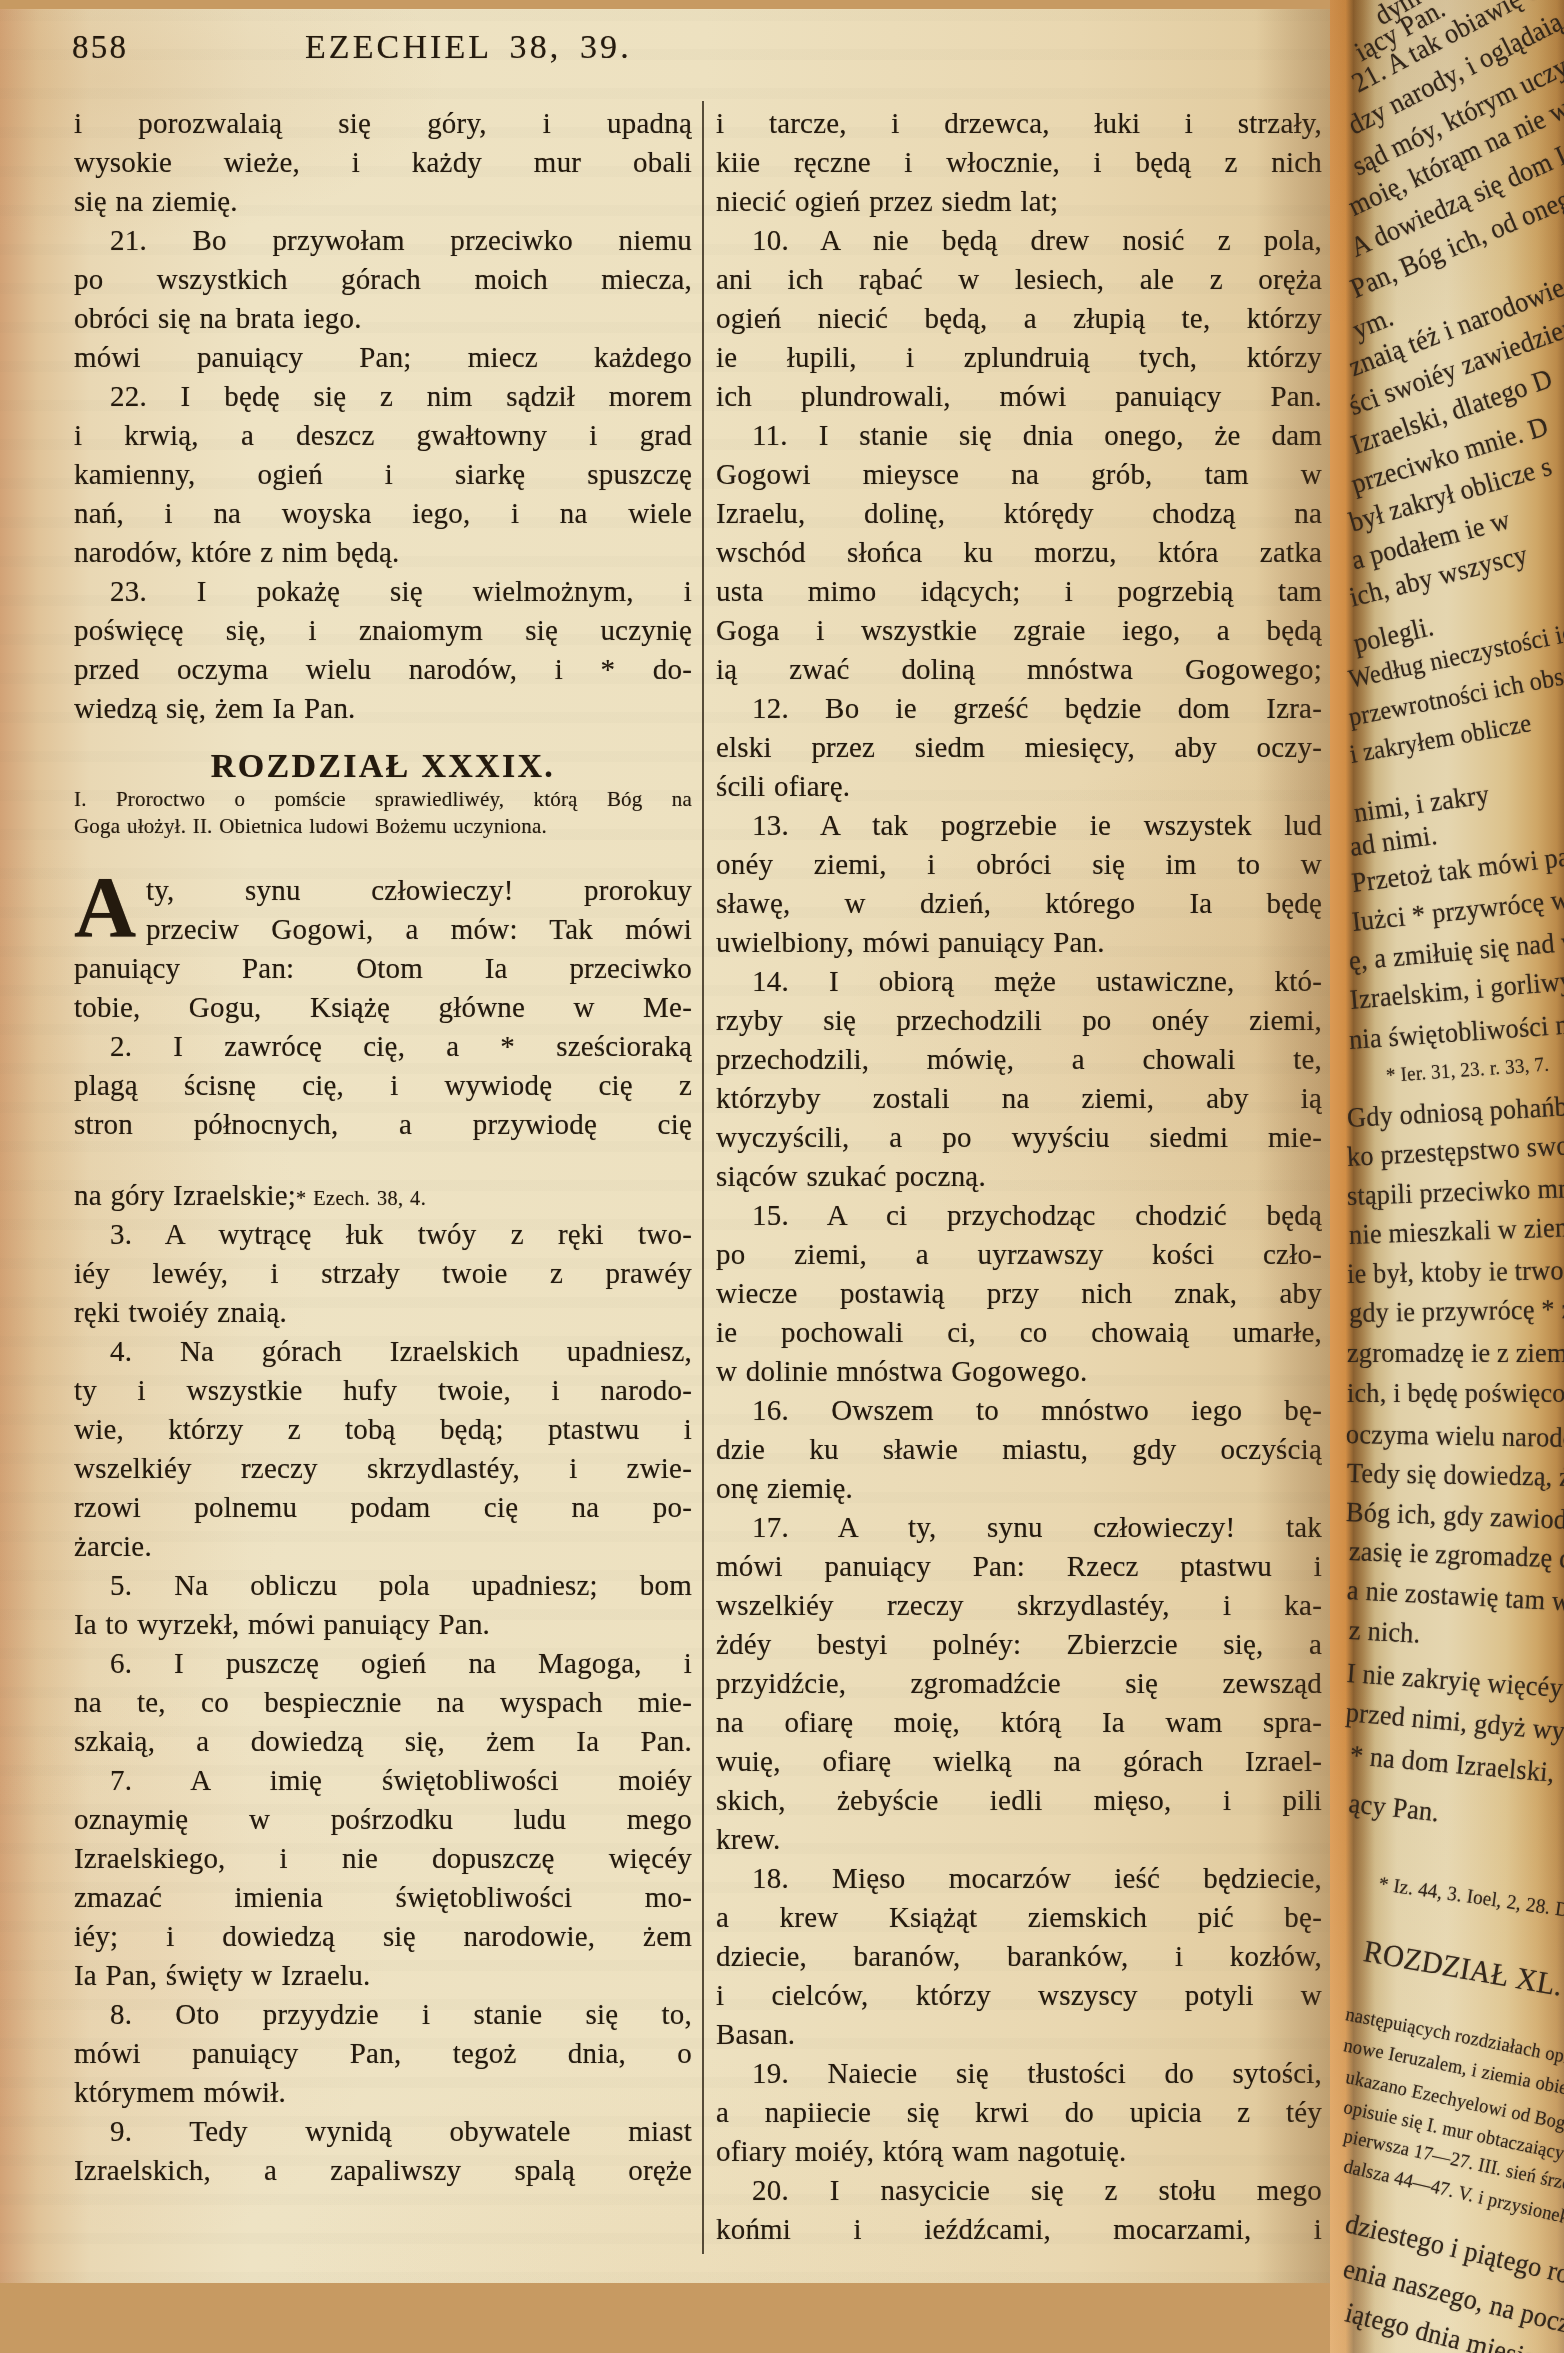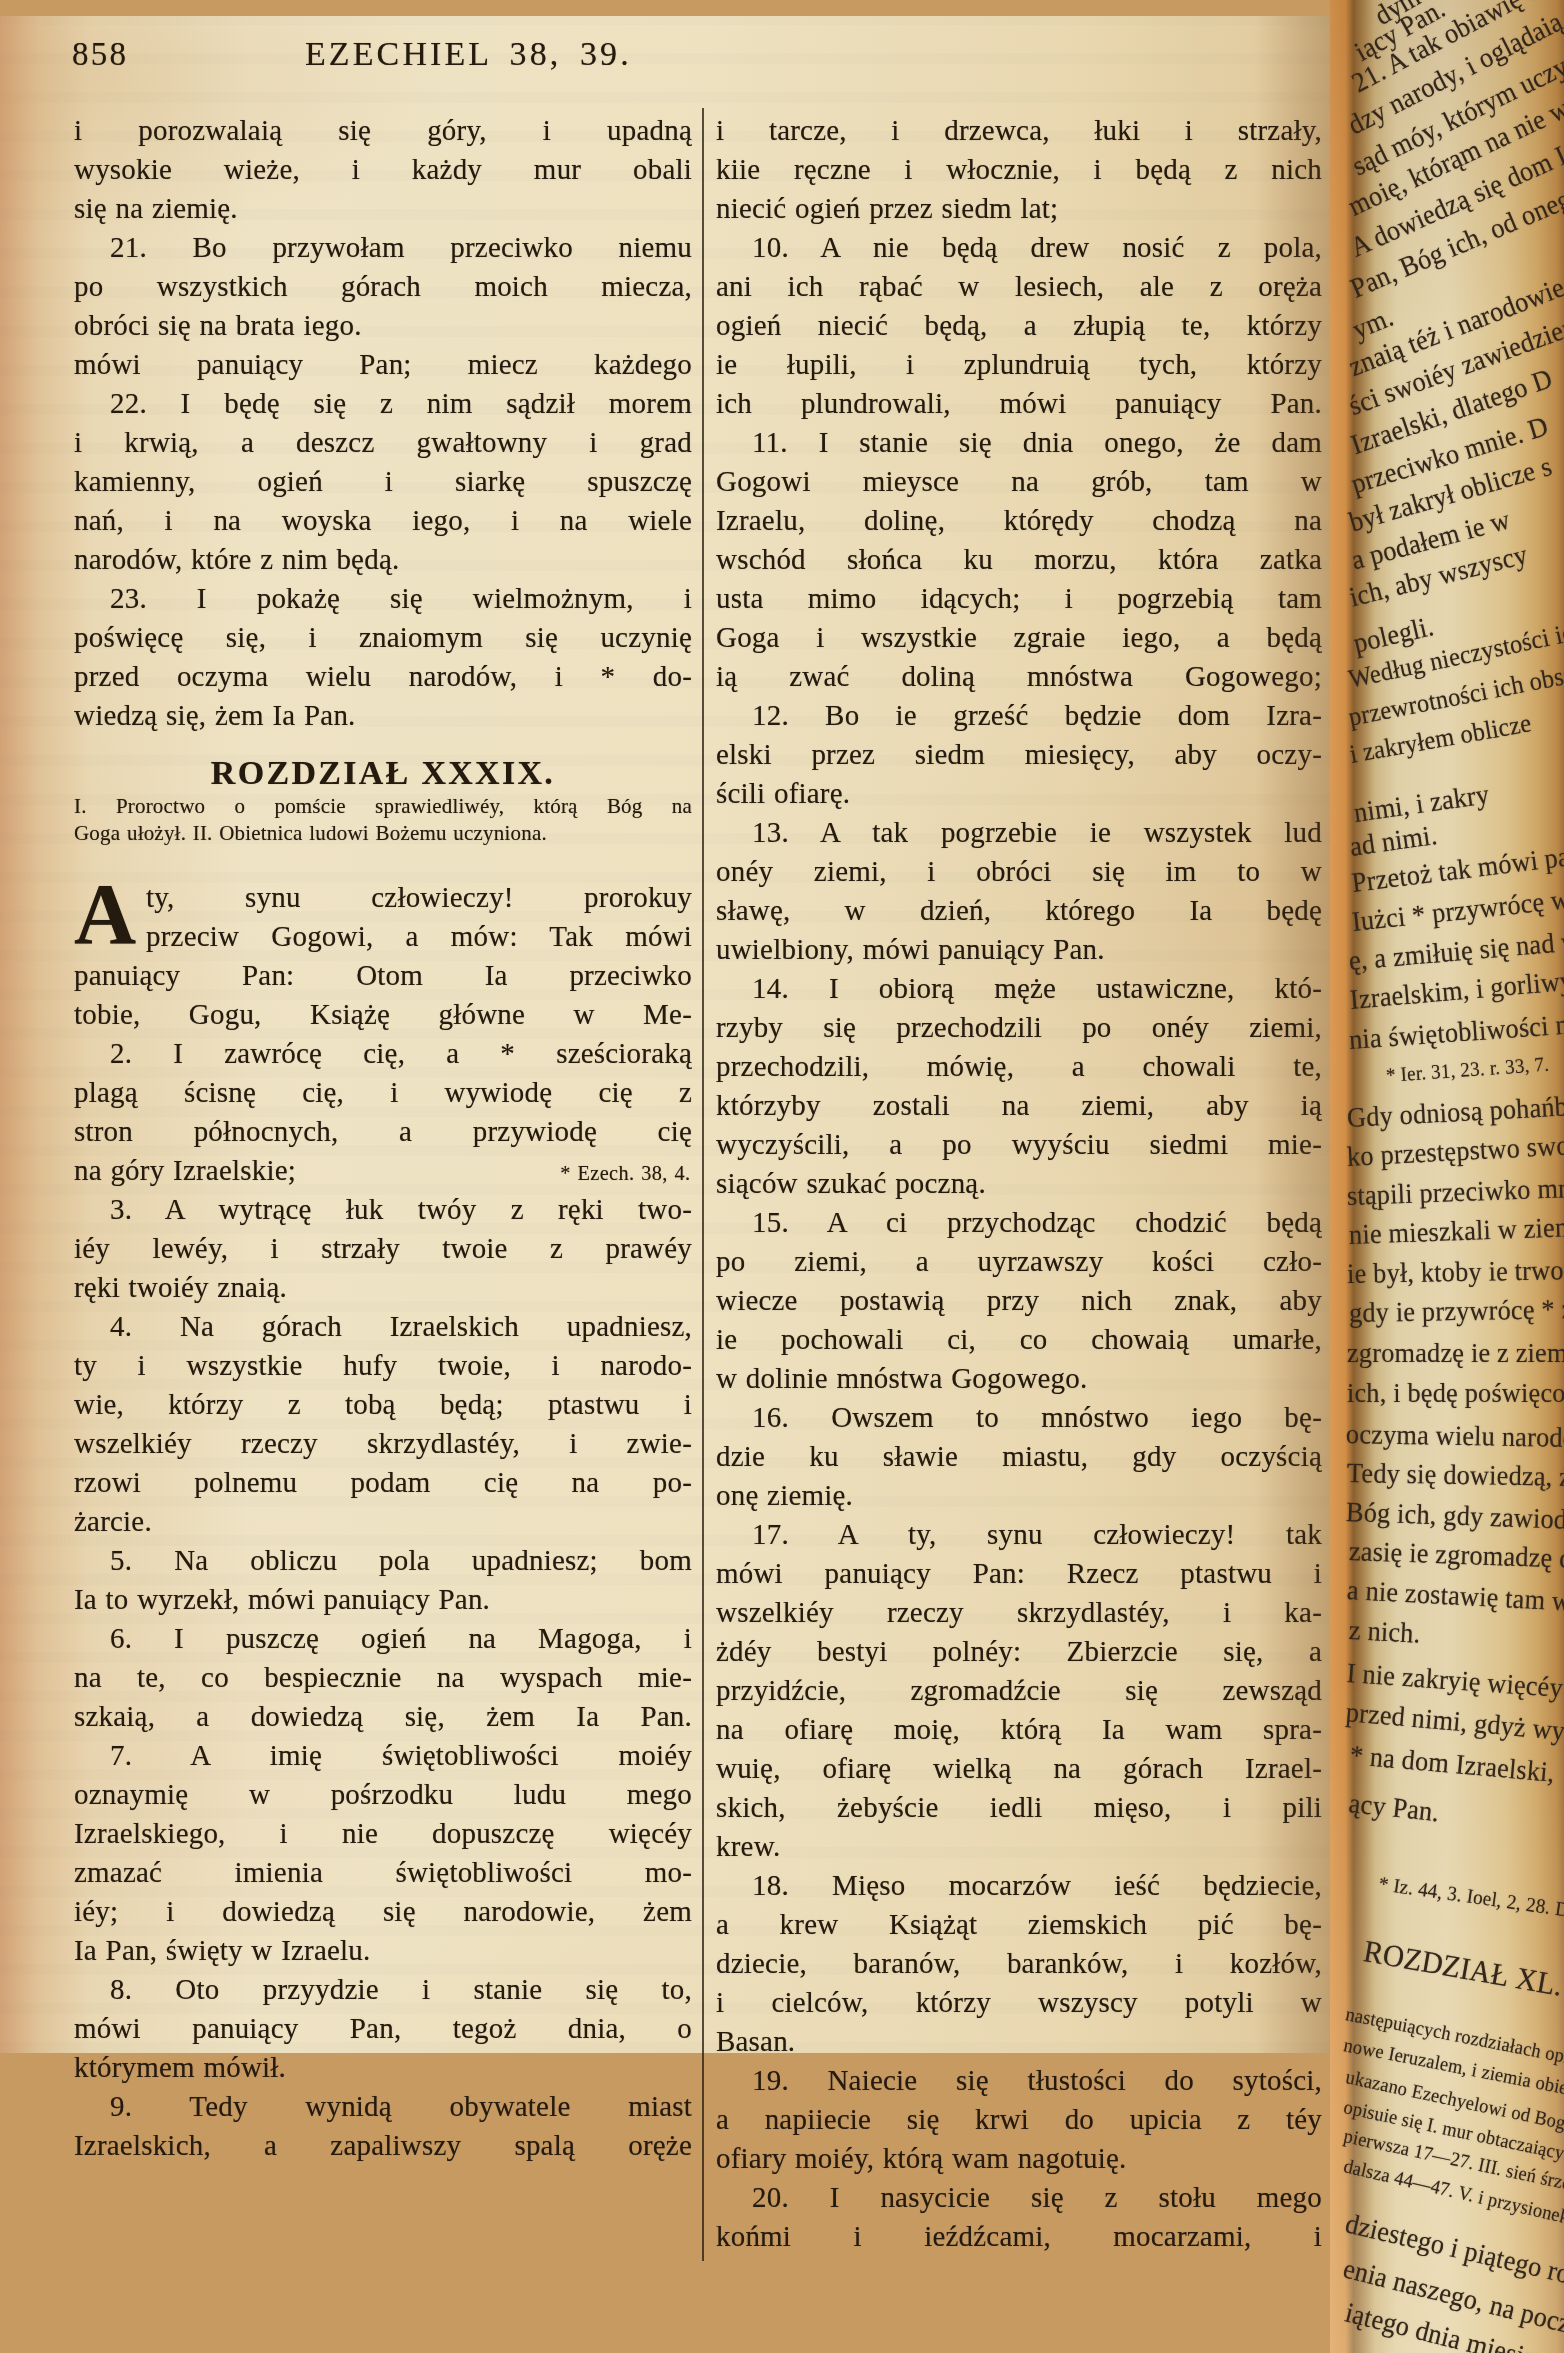--- a/index.html
+++ b/index.html
@@ -3,21 +3,21 @@
 <meta charset="utf-8">
 <style>
   html,body{margin:0;padding:0;}
   body{
     width:1565px;height:2354px;overflow:hidden;position:relative;
     background:#c79a62;
     font-family:"Liberation Serif","DejaVu Serif",serif;
   }
   
   .page{
-    position:absolute;left:0;top:16px;width:1330px;height:2037px;
+    position:absolute;left:0;top:9px;width:1330px;height:2274px;
     background:linear-gradient(90deg,
       #d2a276 0px,#e0c398 38px,#e9d8b4 90px,#eee3c4 250px,
       #ede1c0 704px,#e9d7b0 1080px,#e2cca0 1252px,#d9bd8c 1330px);
   }
   .page::before{content:'';position:absolute;inset:0;pointer-events:none;
     background:
       radial-gradient(485px 235px at 8% 3%, rgba(195,145,85,.18), transparent 70%),
       radial-gradient(626px 407px at 96% 45%, rgba(170,110,50,.10), transparent 70%),
       radial-gradient(407px 704px at 2% 58%, rgba(205,155,95,.12), transparent 70%),
       radial-gradient(329px 407px at 12% 86%, rgba(215,140,95,.08), transparent 70%),
@@ -39,21 +39,21 @@
     background:rgba(42,32,18,.78);}
   .line{
     font-size:29px;line-height:39px;height:39px;overflow:hidden;
     text-align:justify;text-align-last:justify;
     letter-spacing:0.2px;word-spacing:1.2px;
     text-shadow:0 0 0.8px rgba(50,35,20,.5);
   }
   .line.end{text-align-last:left;}
   .line.ind{text-indent:36px;}
   .line.dc{padding-left:72px;}
-  .note-line{display:flex;justify-content:space-between;align-items:baseline;}
+  .note-line{display:flex;align-items:baseline;margin-top:32px;}
   .note{font-size:20.3px;letter-spacing:0.4px;padding-right:1.6px;}
   .fn-line{font-size:20.3px;line-height:31px;height:31px;text-align:right;
     padding-right:45px;letter-spacing:0.8px;text-shadow:0 0 0.8px rgba(50,35,20,.5);}
   .heading{font-size:34px;font-weight:bold;line-height:41px;text-align:center;
     letter-spacing:2.3px;margin-top:17px;margin-bottom:0;
     text-shadow:0 0 0.8px rgba(40,28,16,.5);}
   .summary .line{font-size:21px;line-height:27px;height:27px;letter-spacing:0.2px;}
   #block2{position:relative;margin-top:31px;}
   .dropcap{position:absolute;left:0;top:0;font-size:86px;line-height:72px;
     font-weight:bold;color:#241a0e;text-shadow:0 0 0.8px rgba(40,28,16,.6);}

